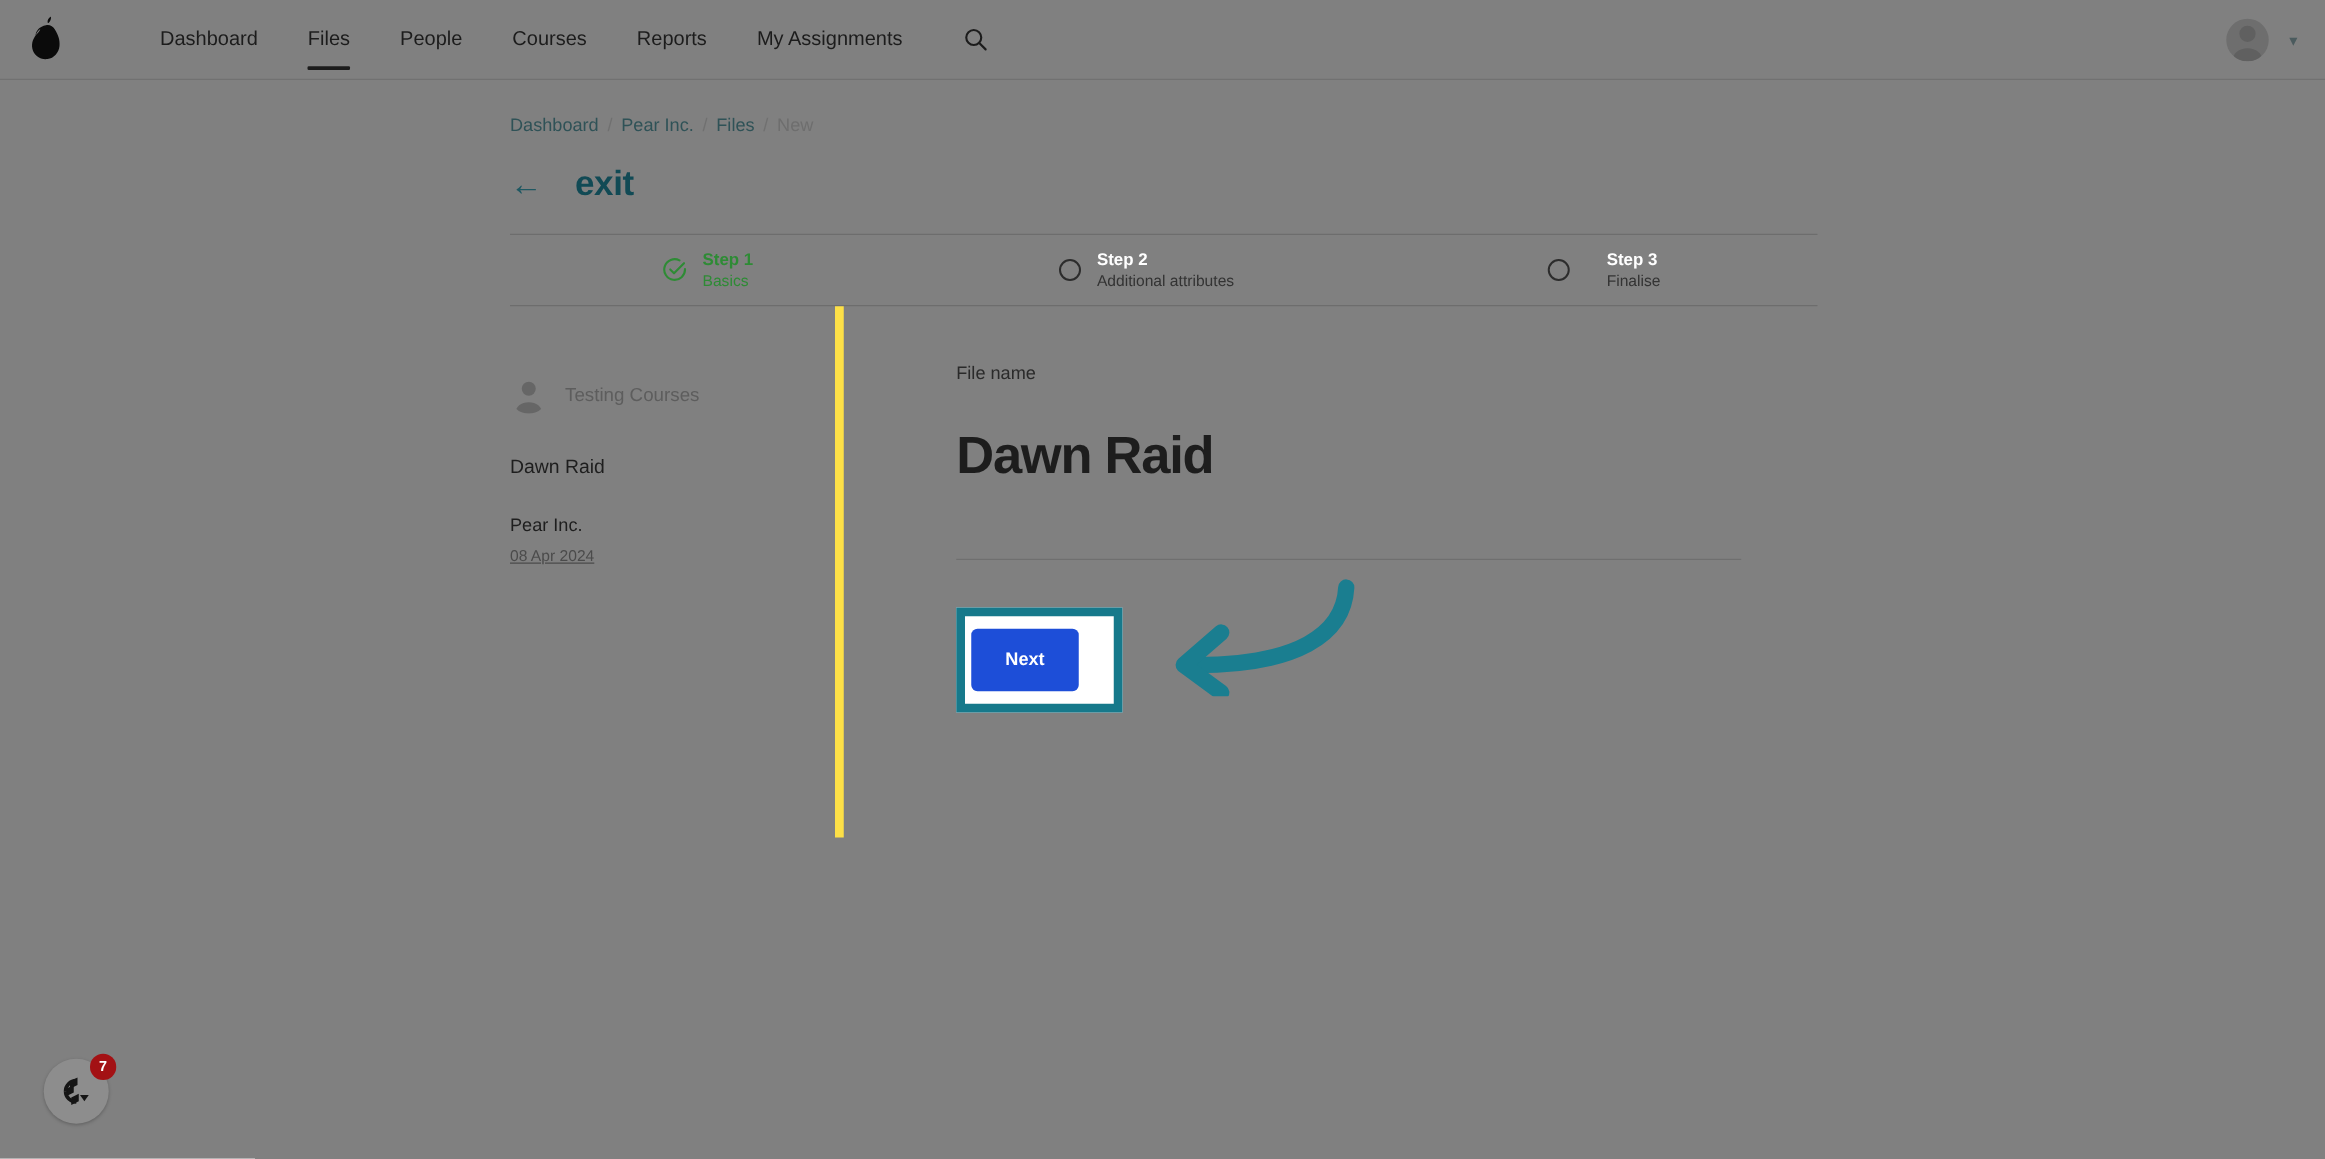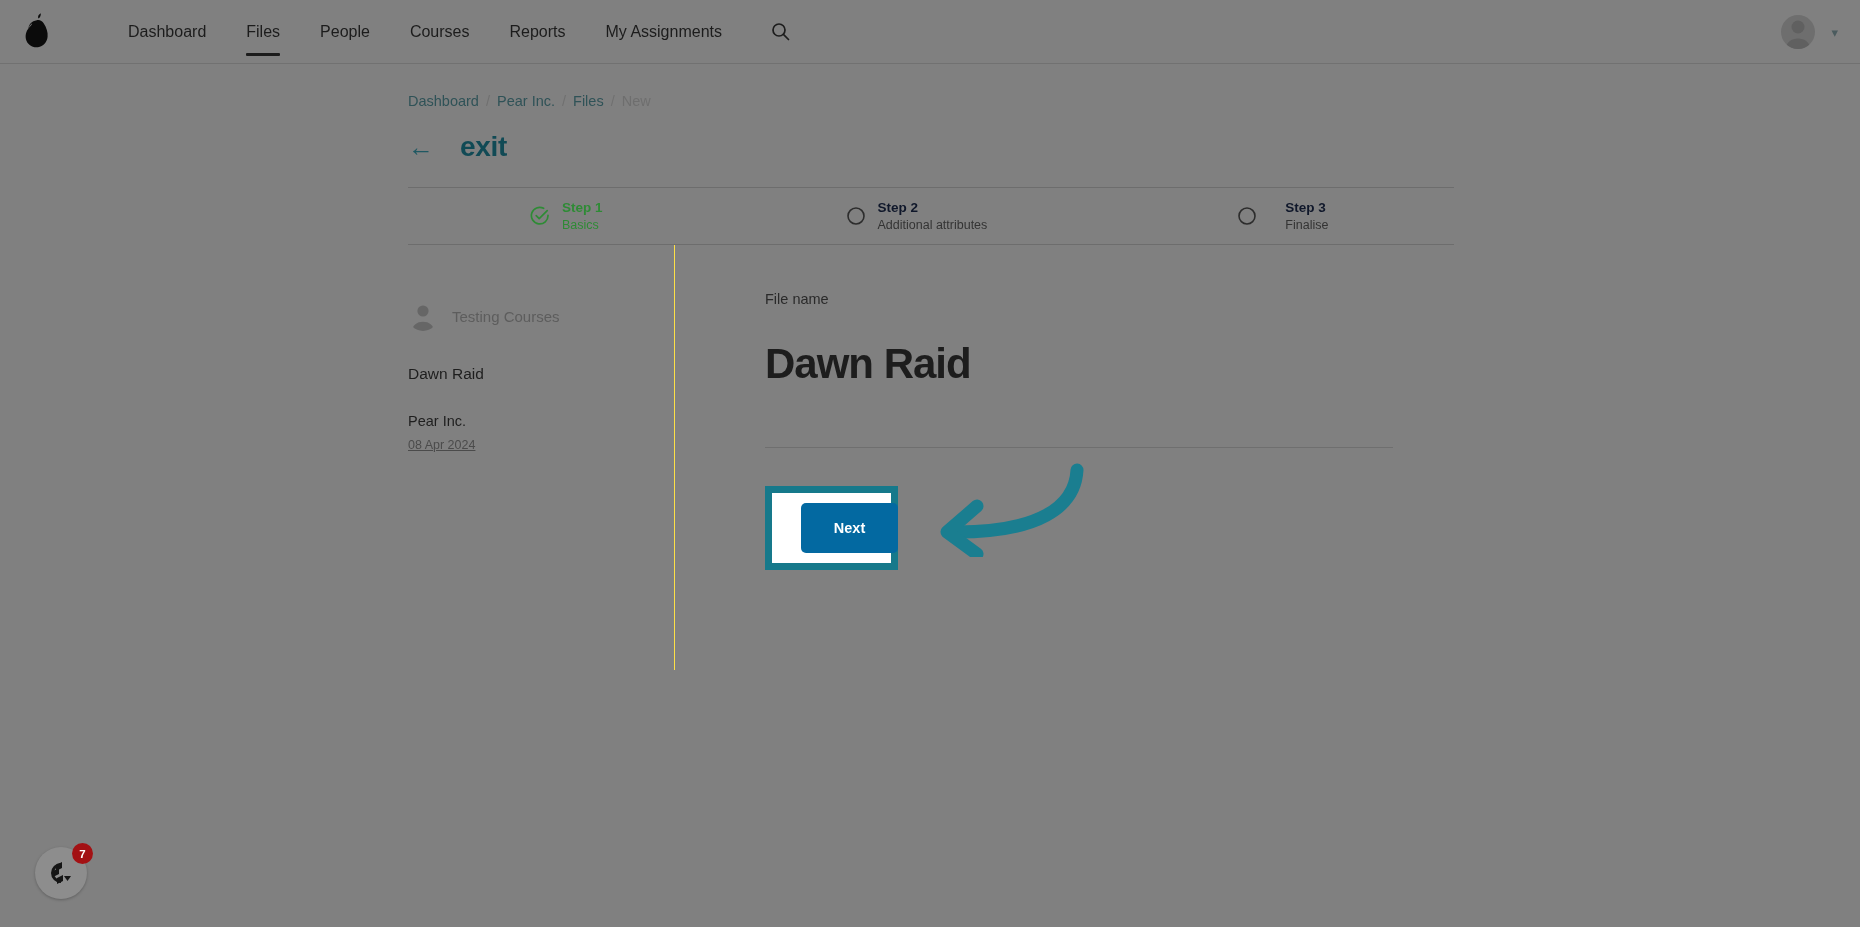--- a/index.html
+++ b/index.html
@@ -91,32 +91,32 @@
     border-top: 1px solid #6d6d6d;
     border-bottom: 1px solid #6d6d6d;
     display: flex; align-items: center;
   }
   .step { display: flex; align-items: center; gap: 12px; cursor: pointer; }
   .step1 { margin-left: 122px; }
   .step2 { margin-left: 243px; }
   .step3 { margin-left: 250px; gap: 28px; }
   .step-icon { width: 20px; height: 20px; flex: none; }
   .step-text { display: flex; flex-direction: column; gap: 2px; }
-  .step-title { font-size: 13.5px; font-weight: bold; color: #0f172a; line-height: 1.15; }
+  .step-title { font-size: 13.5px; font-weight: bold; color: #ffffff; line-height: 1.15; }
   .step-sub   { font-size: 12.5px; color: #333333; line-height: 1.15; }
   .step.done .step-title, .step.done .step-sub { color: #2e8b35; }
 
   
   .panels {
     margin-left: 408px; width: 1046px;
     display: flex; min-height: 425px;
   }
   .left-panel {
     width: 267px; padding-top: 56px;
-    border-right: 1px solid #fde047;
+    border-right: 7px solid #fde047;
   }
   .lp-org {
     display: flex; align-items: center; gap: 14px;
     margin-bottom: 34px;
   }
   .lp-avatar {
     width: 30px; height: 30px; border-radius: 50%;
     background: transparent; overflow: hidden;
     display: flex; align-items: flex-end; justify-content: center;
   }
@@ -147,23 +147,23 @@
   .next-wrap {
     position: relative; margin-top: 38px;
     width: 133px; height: 84px;
   }
   .hl-outer {
     position: absolute; inset: 0;
     border: 7px solid #16798b;
     background: #ffffff;
   }
   .next-button {
-    position: absolute; left: 36px; top: 17px;
-    width: 97px; height: 50px;
-    background: #0369a1; color: #ffffff;
+    position: absolute; left: 12px; top: 17px;
+    width: 86px; height: 50px;
+    background: #1d4ed8; color: #ffffff;
     border: none; border-radius: 5px;
     font-size: 14.5px; font-weight: bold;
     font-family: "Liberation Sans", sans-serif;
     cursor: pointer;
   }
   .annot-arrow {
     position: absolute; left: 140px; top: -24px;
     pointer-events: none;
   }
 

